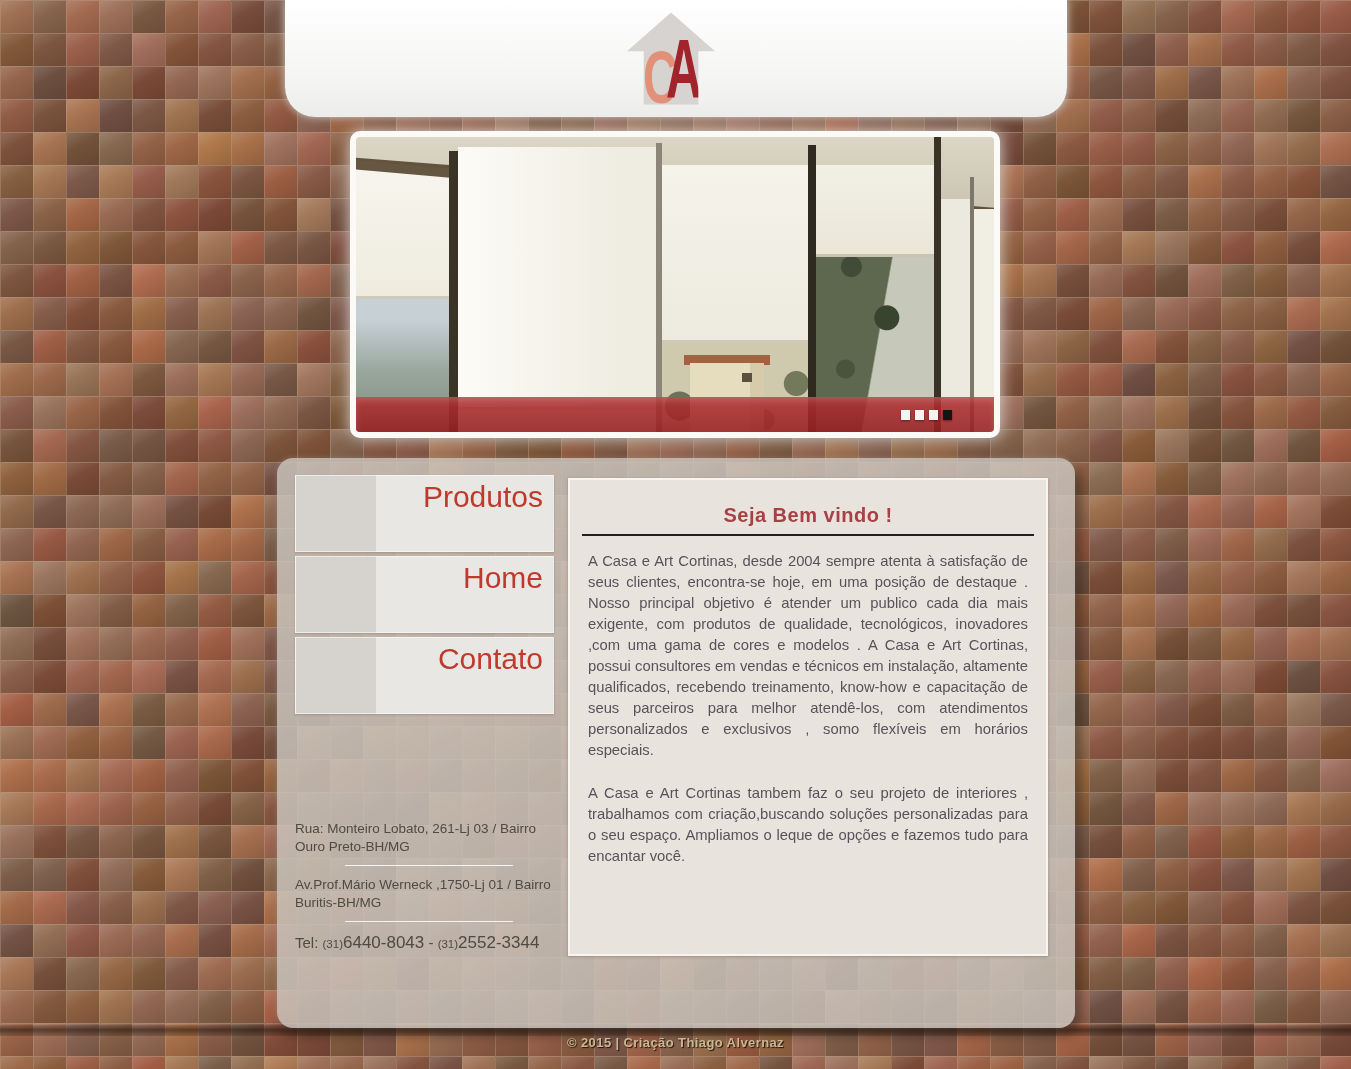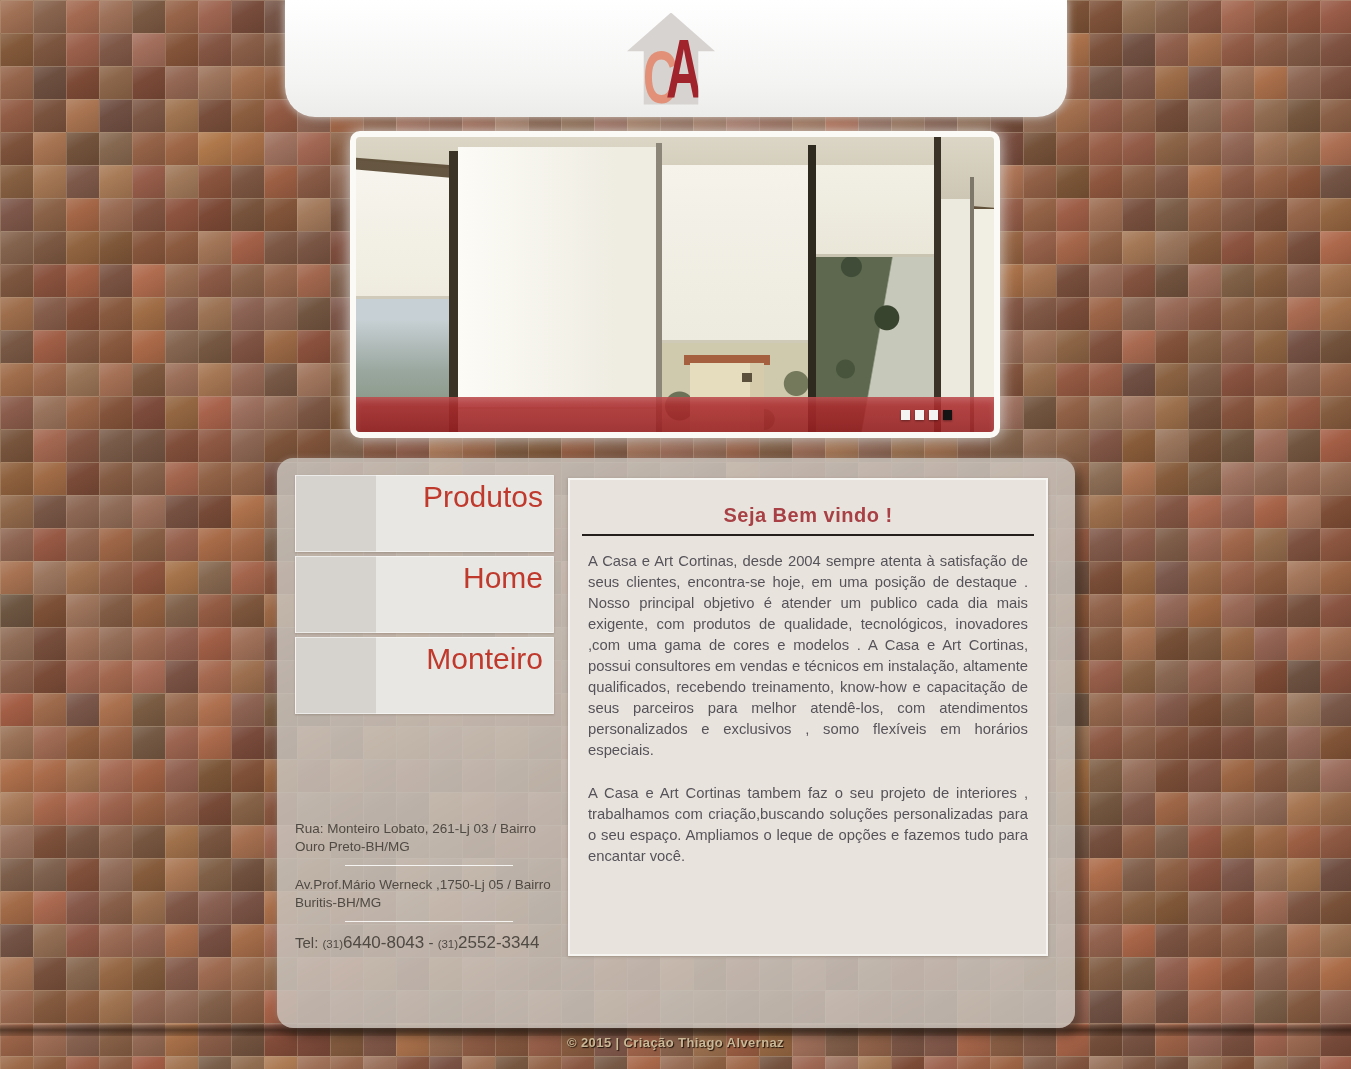--- a/index.html
+++ b/index.html
@@ -1514,27 +1514,27 @@
       <span class="dot"></span>
       <span class="dot active"></span>
     </div>
 </div>
 
 <main class="panel">
 
   <nav class="menu">
     <div class="menu-item">Produtos</div>
     <div class="menu-item">Home</div>
-    <div class="menu-item">Monteiro</div>
+    <div class="menu-item">Contato</div>
   </nav>
 
   <div class="address">
     <div>Rua: Monteiro Lobato, 261-Lj 03 / Bairro Ouro Preto-BH/MG</div>
     <hr class="addr-sep">
-    <div>Av.Prof.Mário Werneck ,1750-Lj 05 / Bairro Buritis-BH/MG</div>
+    <div>Av.Prof.Mário Werneck ,1750-Lj 01 / Bairro Buritis-BH/MG</div>
     <hr class="addr-sep">
     <div class="tel-line"><span>Tel: </span><span class="tel-area">(31)</span><span class="tel-num">6440-8043</span><span> - </span><span class="tel-area">(31)</span><span class="tel-num">2552-3344</span></div>
   </div>
 
   <section class="content-box">
     <h1 class="content-title">Seja Bem vindo !</h1>
     <hr class="title-rule">
     <p>A Casa e Art Cortinas, desde 2004 sempre atenta à satisfação de seus clientes, encontra-se hoje, em uma posição de destaque . Nosso principal objetivo é atender um publico cada dia mais exigente, com produtos de qualidade, tecnológicos, inovadores ,com uma gama de cores e modelos . A Casa e Art Cortinas, possui consultores em vendas e técnicos em instalação, altamente qualificados, recebendo treinamento, know-how e capacitação de seus parceiros para melhor atendê-los, com atendimentos personalizados e exclusivos , somo flexíveis em horários especiais.</p>
     <p>A Casa e Art Cortinas tambem faz o seu projeto de interiores , trabalhamos com criação,buscando soluções personalizadas para o seu espaço. Ampliamos o leque de opções e fazemos tudo para encantar você.</p>
   </section>

